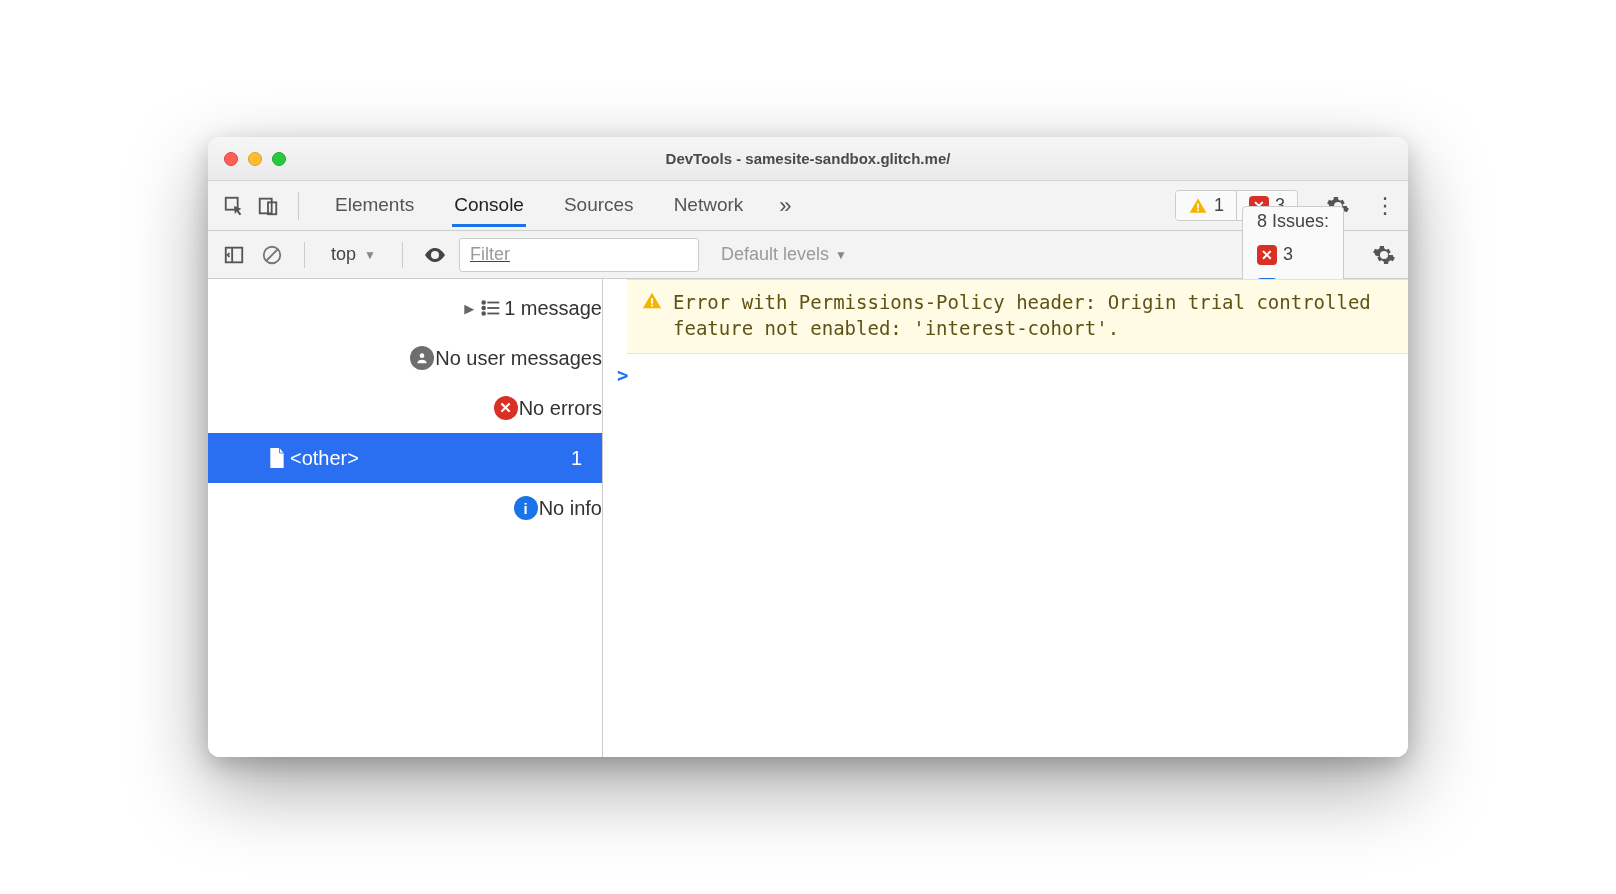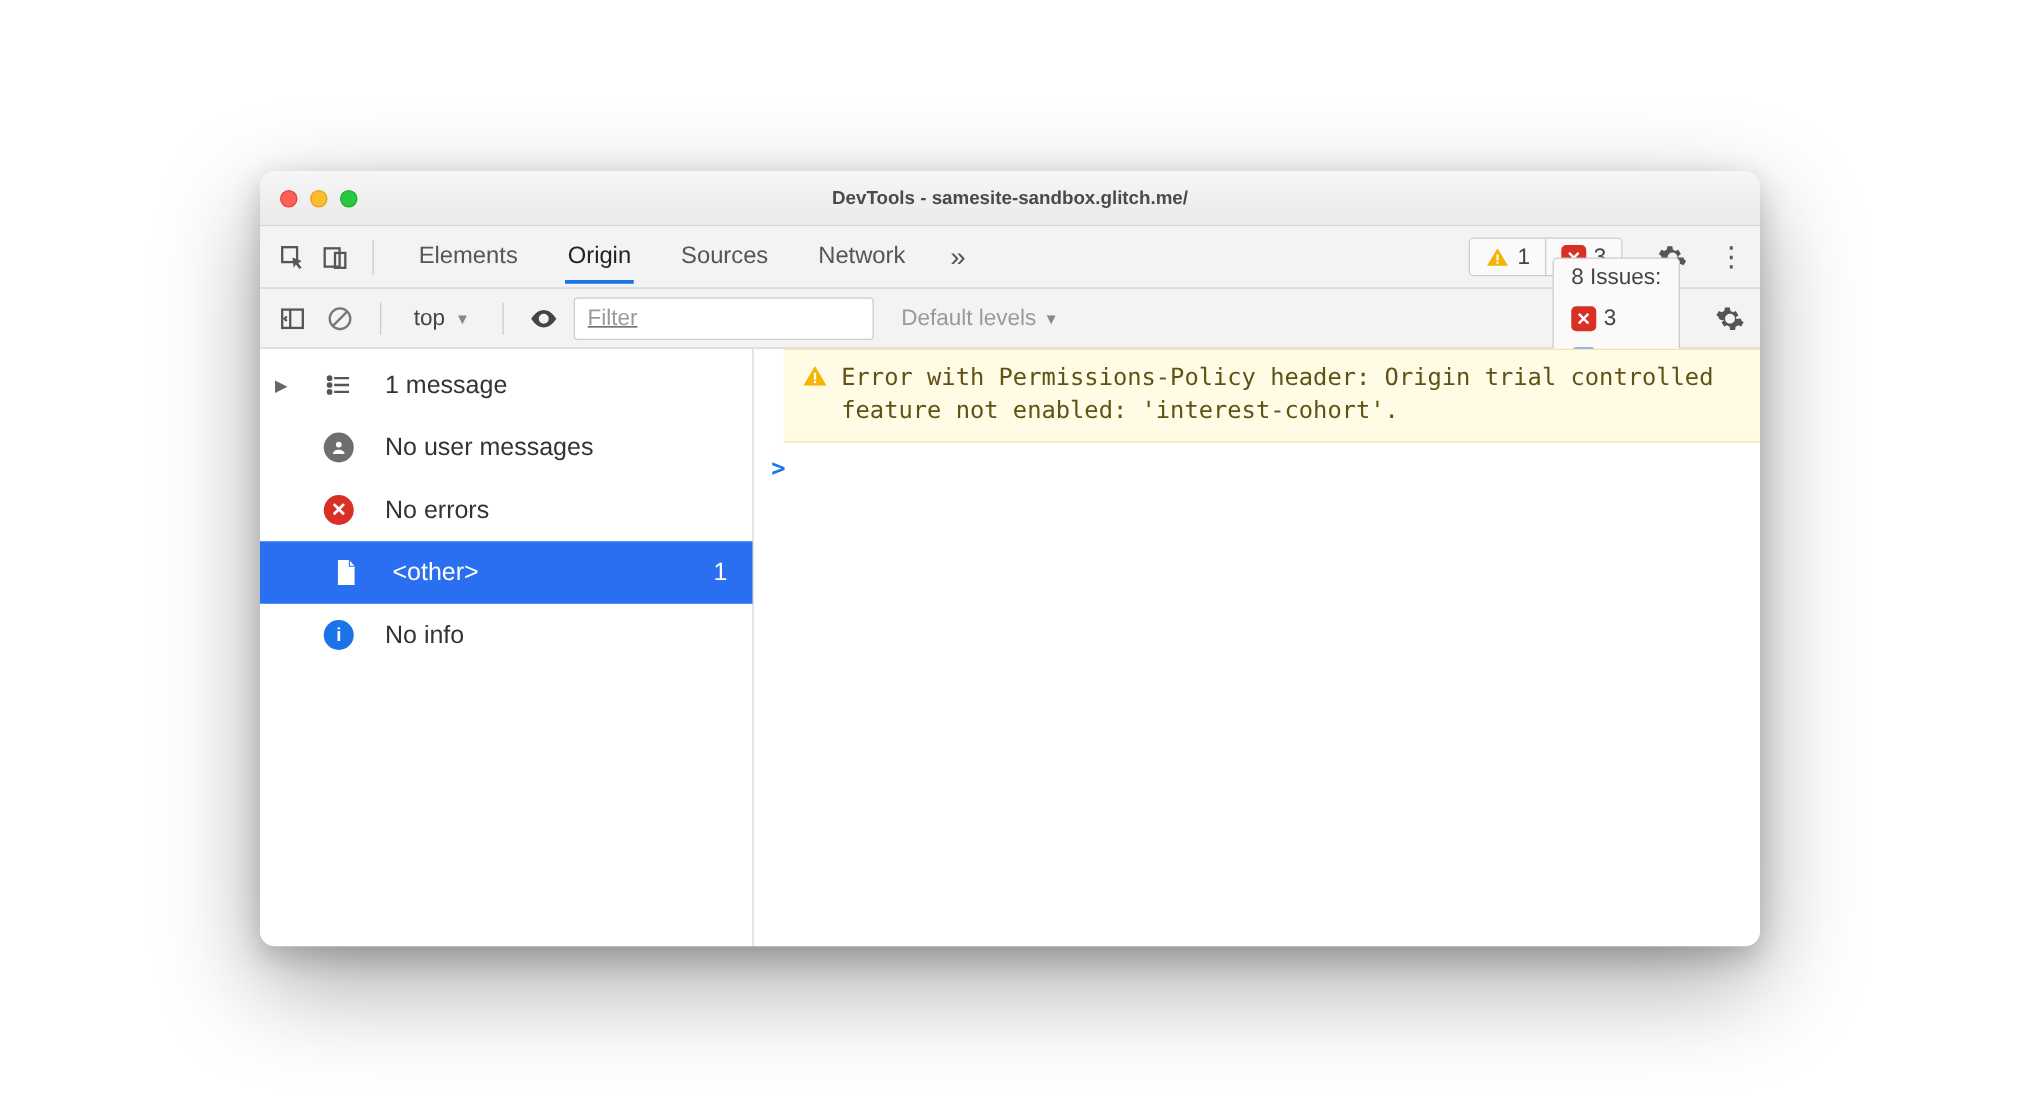--- a/index.html
+++ b/index.html
@@ -83,22 +83,22 @@
 
 
 .body { flex:1; display:flex; min-height:0; }
 .sidebar {
   width: 395px; border-right:1px solid #ccc;
   font-size:20px; color:#333;
   background:#fff;
   padding-top:4px;
 }
 .row {
-  display:flex; align-items:center; gap:24px;
-  height:50px; padding-left:12px; cursor:pointer;
+  display:flex; align-items:center; gap:0;
+  height:50px; padding-left:12px; cursor:pointer;justify-content:flex-end;
 }
 .row .arrow { width:14px; color:#666; font-size:13px; }
 .row .arrow.collapsed::before { content:"▶"; }
 .row .arrow.expanded::before { content:"▼"; }
 .row .ricon { width:26px; display:flex; justify-content:center; }
 .row.child { padding-left:56px; }
 .row.selected { background:#2a6ff1; color:#fff; }
 .row .count { margin-left:auto; margin-right:20px; color:inherit; }
 
 .console {
@@ -155,21 +155,21 @@
     </div>
     <div class="icon-btn">
       <svg width="22" height="22" viewBox="0 0 24 24" fill="none" stroke="#555" stroke-width="2">
           <rect x="3" y="4" width="13" height="16"></rect>
           <rect x="12" y="8" width="9" height="13"></rect>
         </svg>
     </div>
     <div class="sep"></div>
     <div class="tabs">
       <div class="tab">Elements</div>
-      <div class="tab active">Origin</div>
+      <div class="tab active">Console</div>
       <div class="tab">Sources</div>
       <div class="tab">Network</div>
     </div>
     <div class="chev-more">»</div>
     <div class="spacer"></div>
     <div class="badges">
       <div class="badge">
         <span class="tri-icon">
           <svg width="20" height="20" viewBox="0 0 24 24">
               <path d="M12 3 L22 20 H2 Z" fill="#f4b400"></path>

